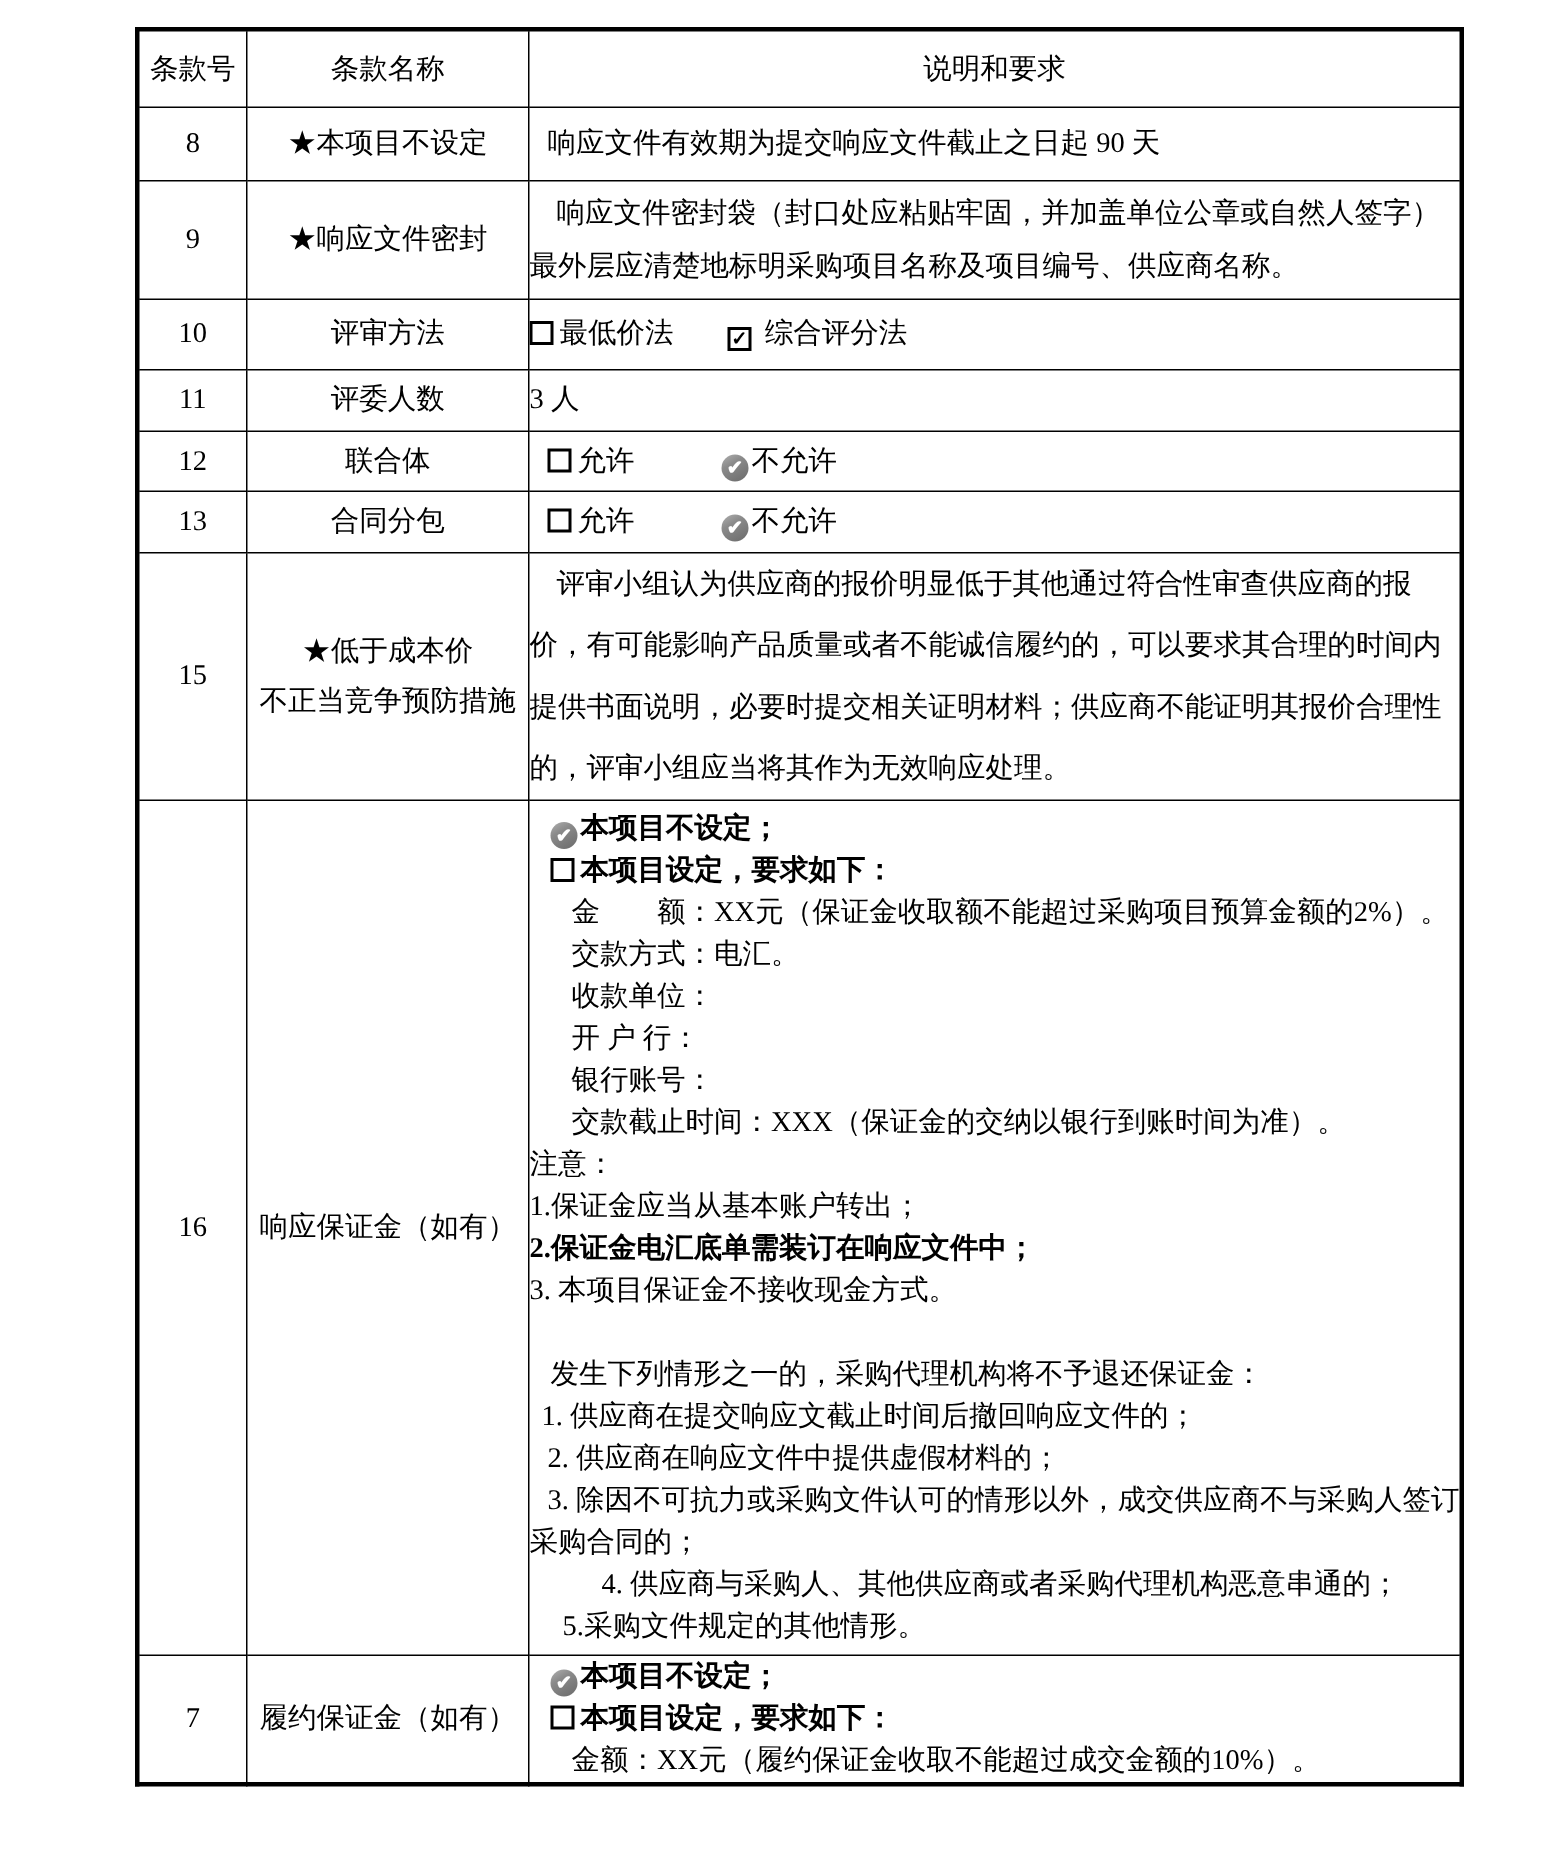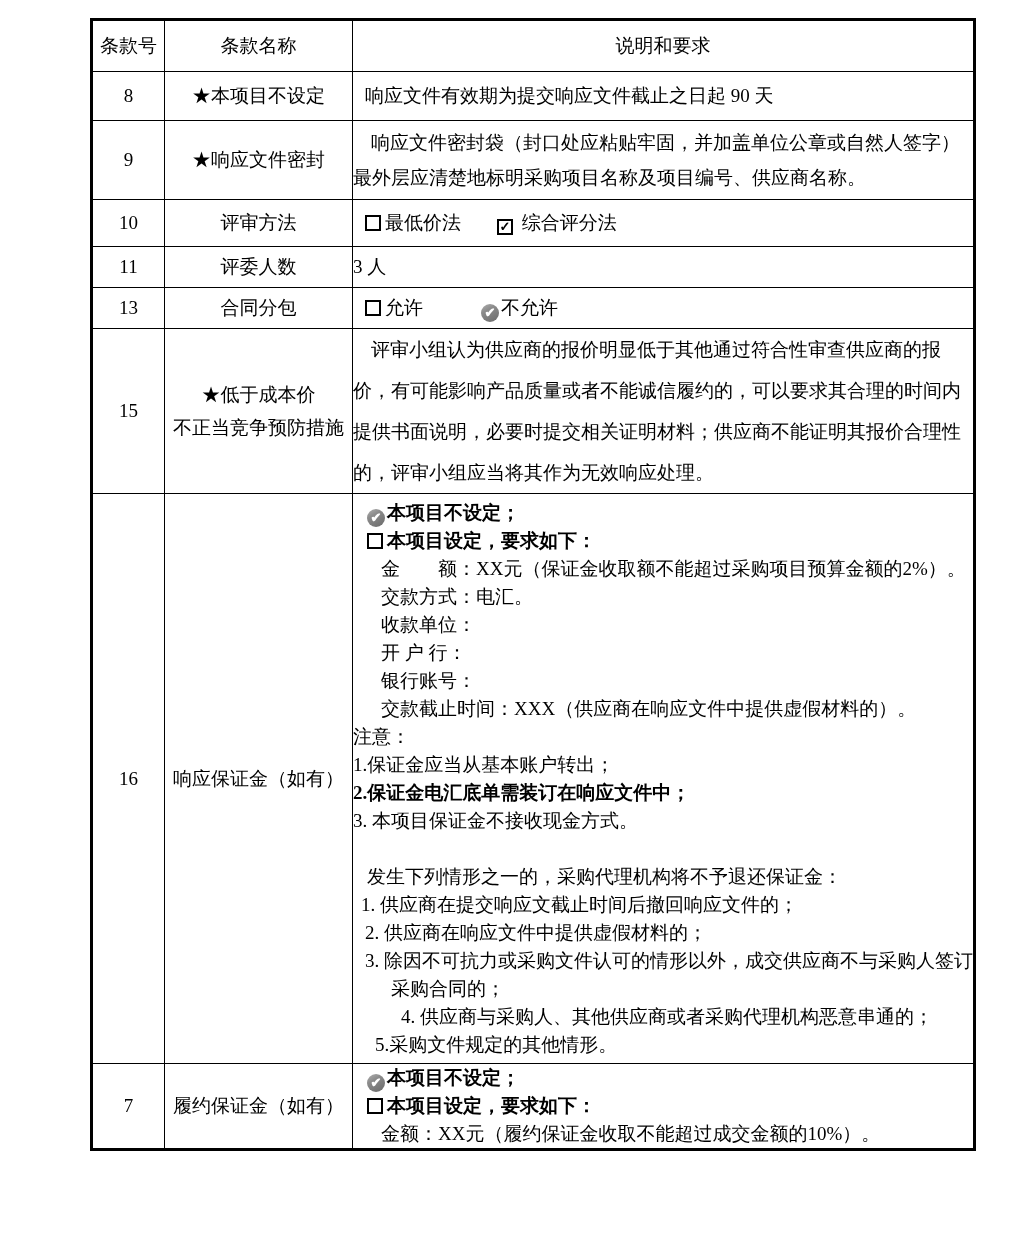--- a/index.html
+++ b/index.html
@@ -86,30 +86,39 @@
             <div class="line" style="height: 35px; margin-left: 18px;"><span>响应文件密封袋（封口处应粘贴牢固，并加盖单位公章或自然人签字）</span></div>
             <div class="line" style="height: 35px;"><span>最外层应清楚地标明采购项目名称及项目编号、供应商名称。</span></div>
           </td>
         </tr>
         <tr style="height: 47px;">
           <td class="no-cell">10</td>
           <td class="name-cell">
             <div>评审方法</div>
           </td>
           <td class="desc-cell" style="line-height: 28px;">
-            <div class="line" style="height: 28px; margin-left: 12px;"><span class="cb"></span><span>最低价法</span><span class="hspace" style="width: 36px;"></span><span class="cb checked"></span><span> 综合评分法</span></div>
+            <div class="line" style="height: 28px; "><span class="cb"></span><span>最低价法</span><span class="hspace" style="width: 36px;"></span><span class="cb checked"></span><span> 综合评分法</span></div>
           </td>
         </tr>
         <tr style="height: 41px;">
           <td class="no-cell">11</td>
           <td class="name-cell">
             <div>评委人数</div>
           </td>
           <td class="desc-cell" style="line-height: 28px;">
             <div class="line center" style="height: 28px;"><span>3 人</span></div>
+          </td>
+        </tr>
+        <tr style="height: 40px;">
+          <td class="no-cell">12</td>
+          <td class="name-cell">
+            <div>联合体</div>
+          </td>
+          <td class="desc-cell" style="line-height: 28px;">
+            <div class="line" style="height: 28px; margin-left: 12px;"><span class="cb"></span><span>允许</span><span class="hspace" style="width: 58px;"></span><span class="cb-gray"></span><span>不允许</span></div>
           </td>
         </tr>
         <tr style="height: 41px;">
           <td class="no-cell">13</td>
           <td class="name-cell">
             <div>合同分包</div>
           </td>
           <td class="desc-cell" style="line-height: 28px;">
             <div class="line" style="height: 28px; margin-left: 12px;"><span class="cb"></span><span>允许</span><span class="hspace" style="width: 58px;"></span><span class="cb-gray"></span><span>不允许</span></div>
           </td>
@@ -133,31 +142,31 @@
             <div>响应保证金（如有）</div>
           </td>
           <td class="desc-cell" style="line-height: 28px;">
             <div class="line bold" style="height: 28px; margin-left: 14px;"><span class="cb-gray"></span><span>本项目不设定；</span></div>
             <div class="line bold" style="height: 28px; margin-left: 14px;"><span class="cb"></span><span>本项目设定，要求如下：</span></div>
             <div class="line" style="height: 28px; margin-left: 28px;"><span>金　　额：XX元（保证金收取额不能超过采购项目预算金额的2%）。</span></div>
             <div class="line" style="height: 28px; margin-left: 28px;"><span>交款方式：电汇。</span></div>
             <div class="line" style="height: 28px; margin-left: 28px;"><span>收款单位：</span></div>
             <div class="line" style="height: 28px; margin-left: 28px;"><span>开 户 行：</span></div>
             <div class="line" style="height: 28px; margin-left: 28px;"><span>银行账号：</span></div>
-            <div class="line" style="height: 28px; margin-left: 28px;"><span>交款截止时间：XXX（供应商在响应文件中提供虚假材料的）。</span></div>
+            <div class="line" style="height: 28px; margin-left: 28px;"><span>交款截止时间：XXX（保证金的交纳以银行到账时间为准）。</span></div>
             <div class="line" style="height: 28px;"><span>注意：</span></div>
             <div class="line" style="height: 28px;"><span>1.保证金应当从基本账户转出；</span></div>
             <div class="line" style="height: 28px; font-weight: bold;"><span>2.保证金电汇底单需装订在响应文件中；</span></div>
             <div class="line" style="height: 28px;"><span>3. 本项目保证金不接收现金方式。</span></div>
             <div class="line" style="height: 28px;">&nbsp;</div>
             <div class="line" style="height: 28px; margin-left: 14px;"><span>发生下列情形之一的，采购代理机构将不予退还保证金：</span></div>
             <div class="line" style="height: 28px; margin-left: 8px;"><span>1. 供应商在提交响应文截止时间后撤回响应文件的；</span></div>
             <div class="line" style="height: 28px; margin-left: 12px;"><span>2. 供应商在响应文件中提供虚假材料的；</span></div>
             <div class="line" style="height: 28px; margin-left: 12px;"><span>3. 除因不可抗力或采购文件认可的情形以外，成交供应商不与采购人签订</span></div>
-            <div class="line" style="height: 28px; margin-left: 38px;"><span>采购合同的；</span></div>
+            <div class="line" style="height: 28px;"><span>采购合同的；</span></div>
             <div class="line" style="height: 28px; margin-left: 8px; text-align: center;"><span>4. 供应商与采购人、其他供应商或者采购代理机构恶意串通的；</span></div>
             <div class="line" style="height: 28px; margin-left: 22px;"><span>5.采购文件规定的其他情形。</span></div>
           </td>
         </tr>
         <tr style="height: 84px;">
           <td class="no-cell">7</td>
           <td class="name-cell">
             <div>履约保证金（如有）</div>
           </td>
           <td class="desc-cell" style="line-height: 28px;">

